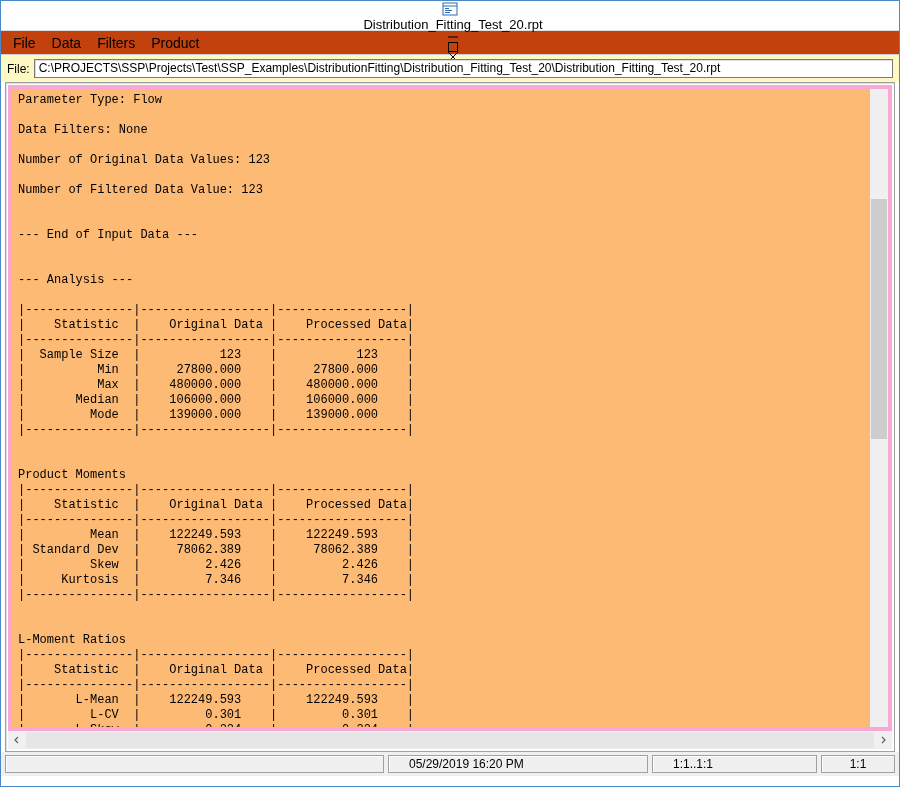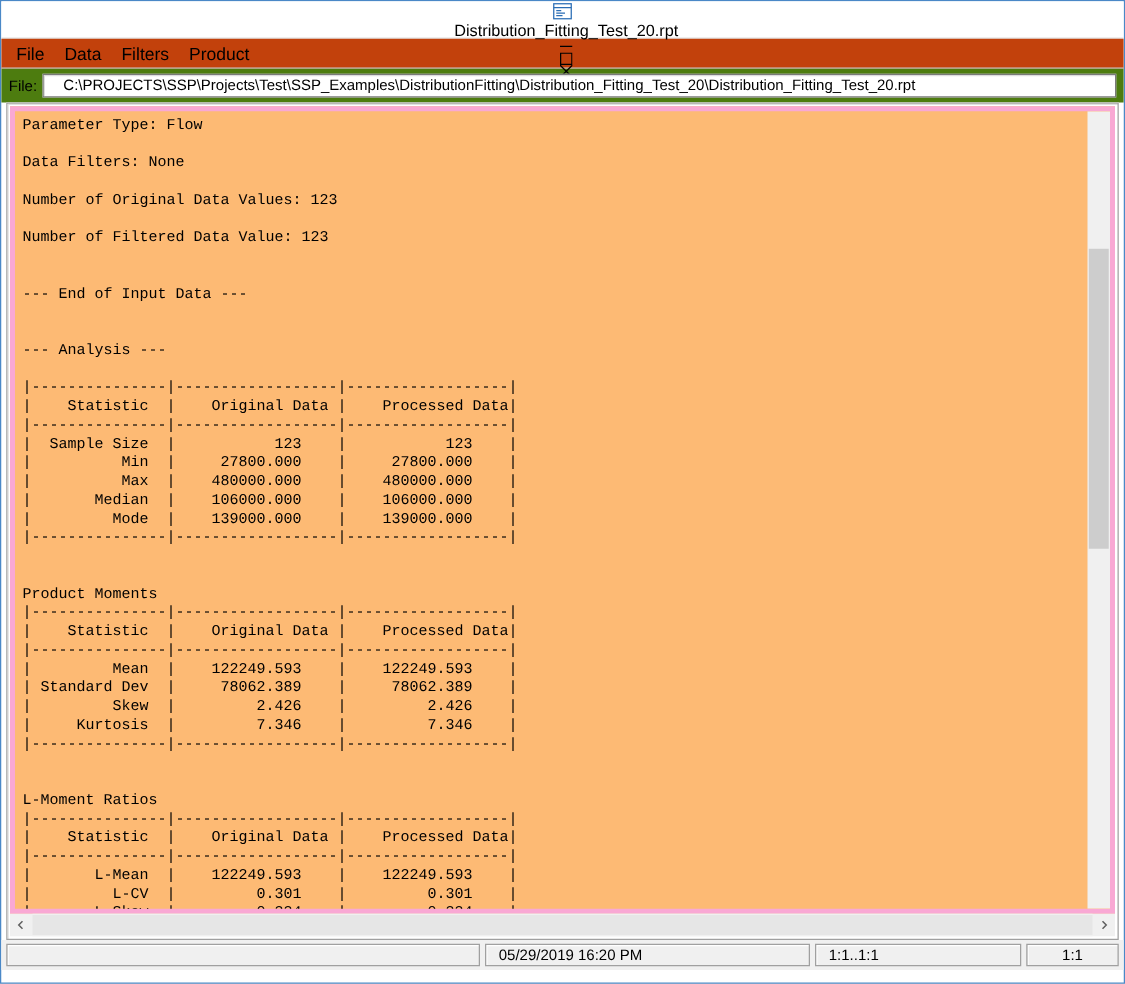--- a/index.html
+++ b/index.html
@@ -48,28 +48,28 @@
     border-bottom: 1px solid #ccc;
     font-size: 14px;
   }
   .menu-item { padding: 2px 8px; cursor: default; }
 
   .filebar {
     display: flex;
     align-items: center;
     padding: 4px 6px;
     gap: 4px;
-    background: #4d7c0f;
+    background: #fef9c3;
   }
   .filebar .lbl { font-size: 12px; }
   .filebar .path-box {
     flex: 1;
     border: 1px solid #7a7a7a;
     background: #fff;
-    padding: 1px 16px;
+    padding: 1px 4px;
     font-size: 12px;
     height: 19px;
     line-height: 15px;
     box-shadow: inset 1px 1px 0 #ddd;
     white-space: nowrap;
     overflow: hidden;
   }
 
   .content-wrap {
     position: relative;
@@ -132,21 +132,21 @@
     height: 24px;
     display: flex;
     align-items: stretch;
     padding: 3px 4px;
     gap: 4px;
     background: #f0f0f0;
   }
   .status-cell {
     border: 1px solid #a0a0a0;
     box-shadow: inset 1px 1px 0 #fff;
-    padding: 1px 10px;
+    padding: 1px 20px;
     font-size: 12px;
     display: flex;
     align-items: center;
   }
   .status-cell.grow { flex: 1; }
   .status-cell.c2 { width: 260px; }
   .status-cell.c3 { width: 165px; }
   .status-cell.c4 { width: 74px; justify-content: center; }
 </style>
 </head>

